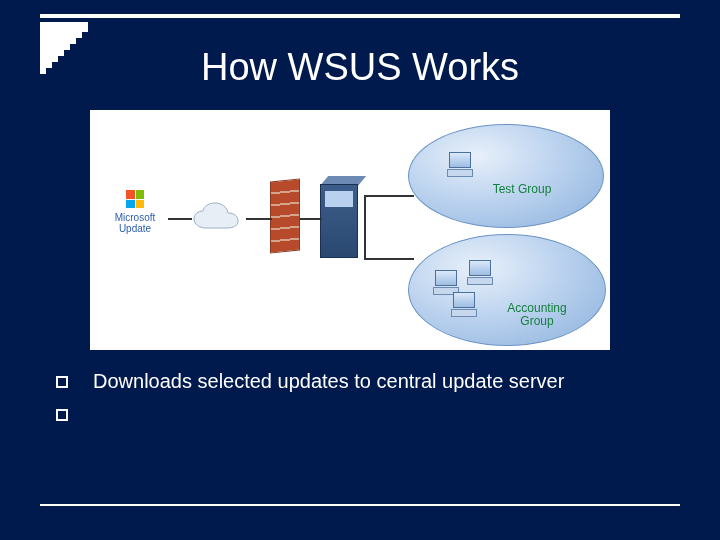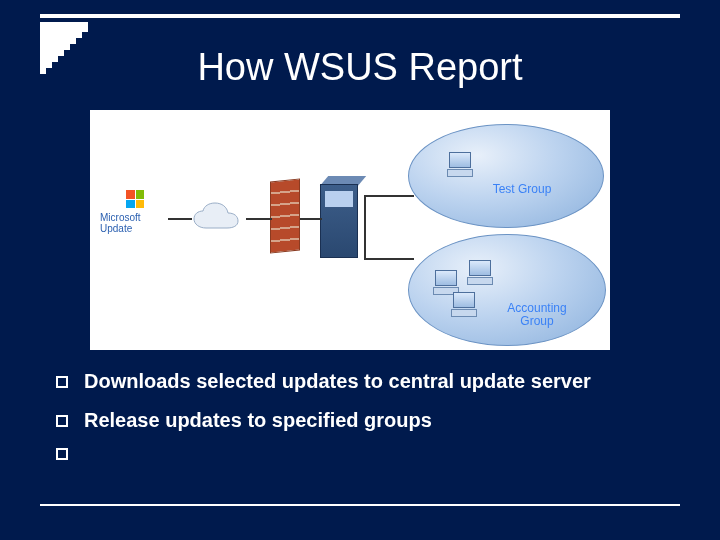--- a/index.html
+++ b/index.html
@@ -49,20 +49,21 @@
     height: 240px;
     background: #fff;
     overflow: hidden;
   }
   
   .ms-update {
     position: absolute;
     left: 10px;
     top: 80px;
     width: 70px;
+    text-align: center;
   }
   .ms-update .label {
     font-size: 10px;
     color: #2a5fb0;
     line-height: 1.1;
     margin-top: 4px;
   }
   .ms-logo {
     width: 18px;
     height: 18px;
@@ -133,21 +134,21 @@
     position: absolute;
     border-radius: 50%;
     background: radial-gradient(ellipse at 35% 30%, #e8f0fa 0%, #bcd3ef 45%, #8ab0dc 100%);
     border: 1px solid #6b93c4;
   }
   .group-test { left: 318px; top: 14px; width: 196px; height: 104px; }
   .group-acct { left: 318px; top: 124px; width: 198px; height: 112px; }
   .group-label {
     position: absolute;
     font-size: 12px;
-    color: #3b82f6;
+    color: #15803d;
     text-align: center;
   }
   .gl-test { left: 392px; top: 72px; width: 80px; }
   .gl-acct { left: 402px; top: 192px; width: 90px; line-height:1.1;text-align:center;}
   
   .pc {
     position: absolute;
     width: 28px; height: 28px;
   }
   .pc .mon {
@@ -170,24 +171,24 @@
   .bullets {
     position: absolute;
     top: 370px;
     left: 56px;
     right: 40px;
     color: #fff;
   }
   .bullet {
     display: flex;
     align-items: center;
-    gap: 16px;
+    gap: 25px;
     margin-bottom: 16px;
     font-size: 20px;
-    font-weight: 700;
+    font-weight: 400;
   }
   .bullet .box {
     width: 12px; height: 12px;
     border: 2px solid #fff;
     flex-shrink: 0;
   }
   .bottom-rule {
     position: absolute;
     left: 40px; right: 40px;
     bottom: 34px;
@@ -204,21 +205,21 @@
   <span style="height:52px"></span>
     <span style="height:46px"></span>
     <span style="height:40px"></span>
   <span style="height:34px"></span>
     <span style="height:28px"></span>
     <span style="height:22px"></span>
   <span style="height:16px"></span>
     <span style="height:10px"></span>
 </div>
 
-<h1 class="title">How WSUS Report</h1>
+<h1 class="title">How WSUS Works</h1>
 
 <div class="diagram">
 
   <div class="ms-update">
     <div class="ms-logo">
       <div></div>
         <div></div>
         <div></div>
         <div></div>
     </div>
@@ -269,20 +270,16 @@
   <div class="group-label gl-acct">Accounting Group</div>
 </div>
 
 <div class="bullets">
   <div class="bullet">
     <span class="box"></span>
     <span>Downloads selected updates to central update server</span>
   </div>
   <div class="bullet">
     <span class="box"></span>
-    <span>Release updates to specified groups</span>
-  </div>
-  <div class="bullet">
-    <span class="box"></span>
   </div>
 </div>
 
 <div class="bottom-rule"></div>
 
 </body></html>

